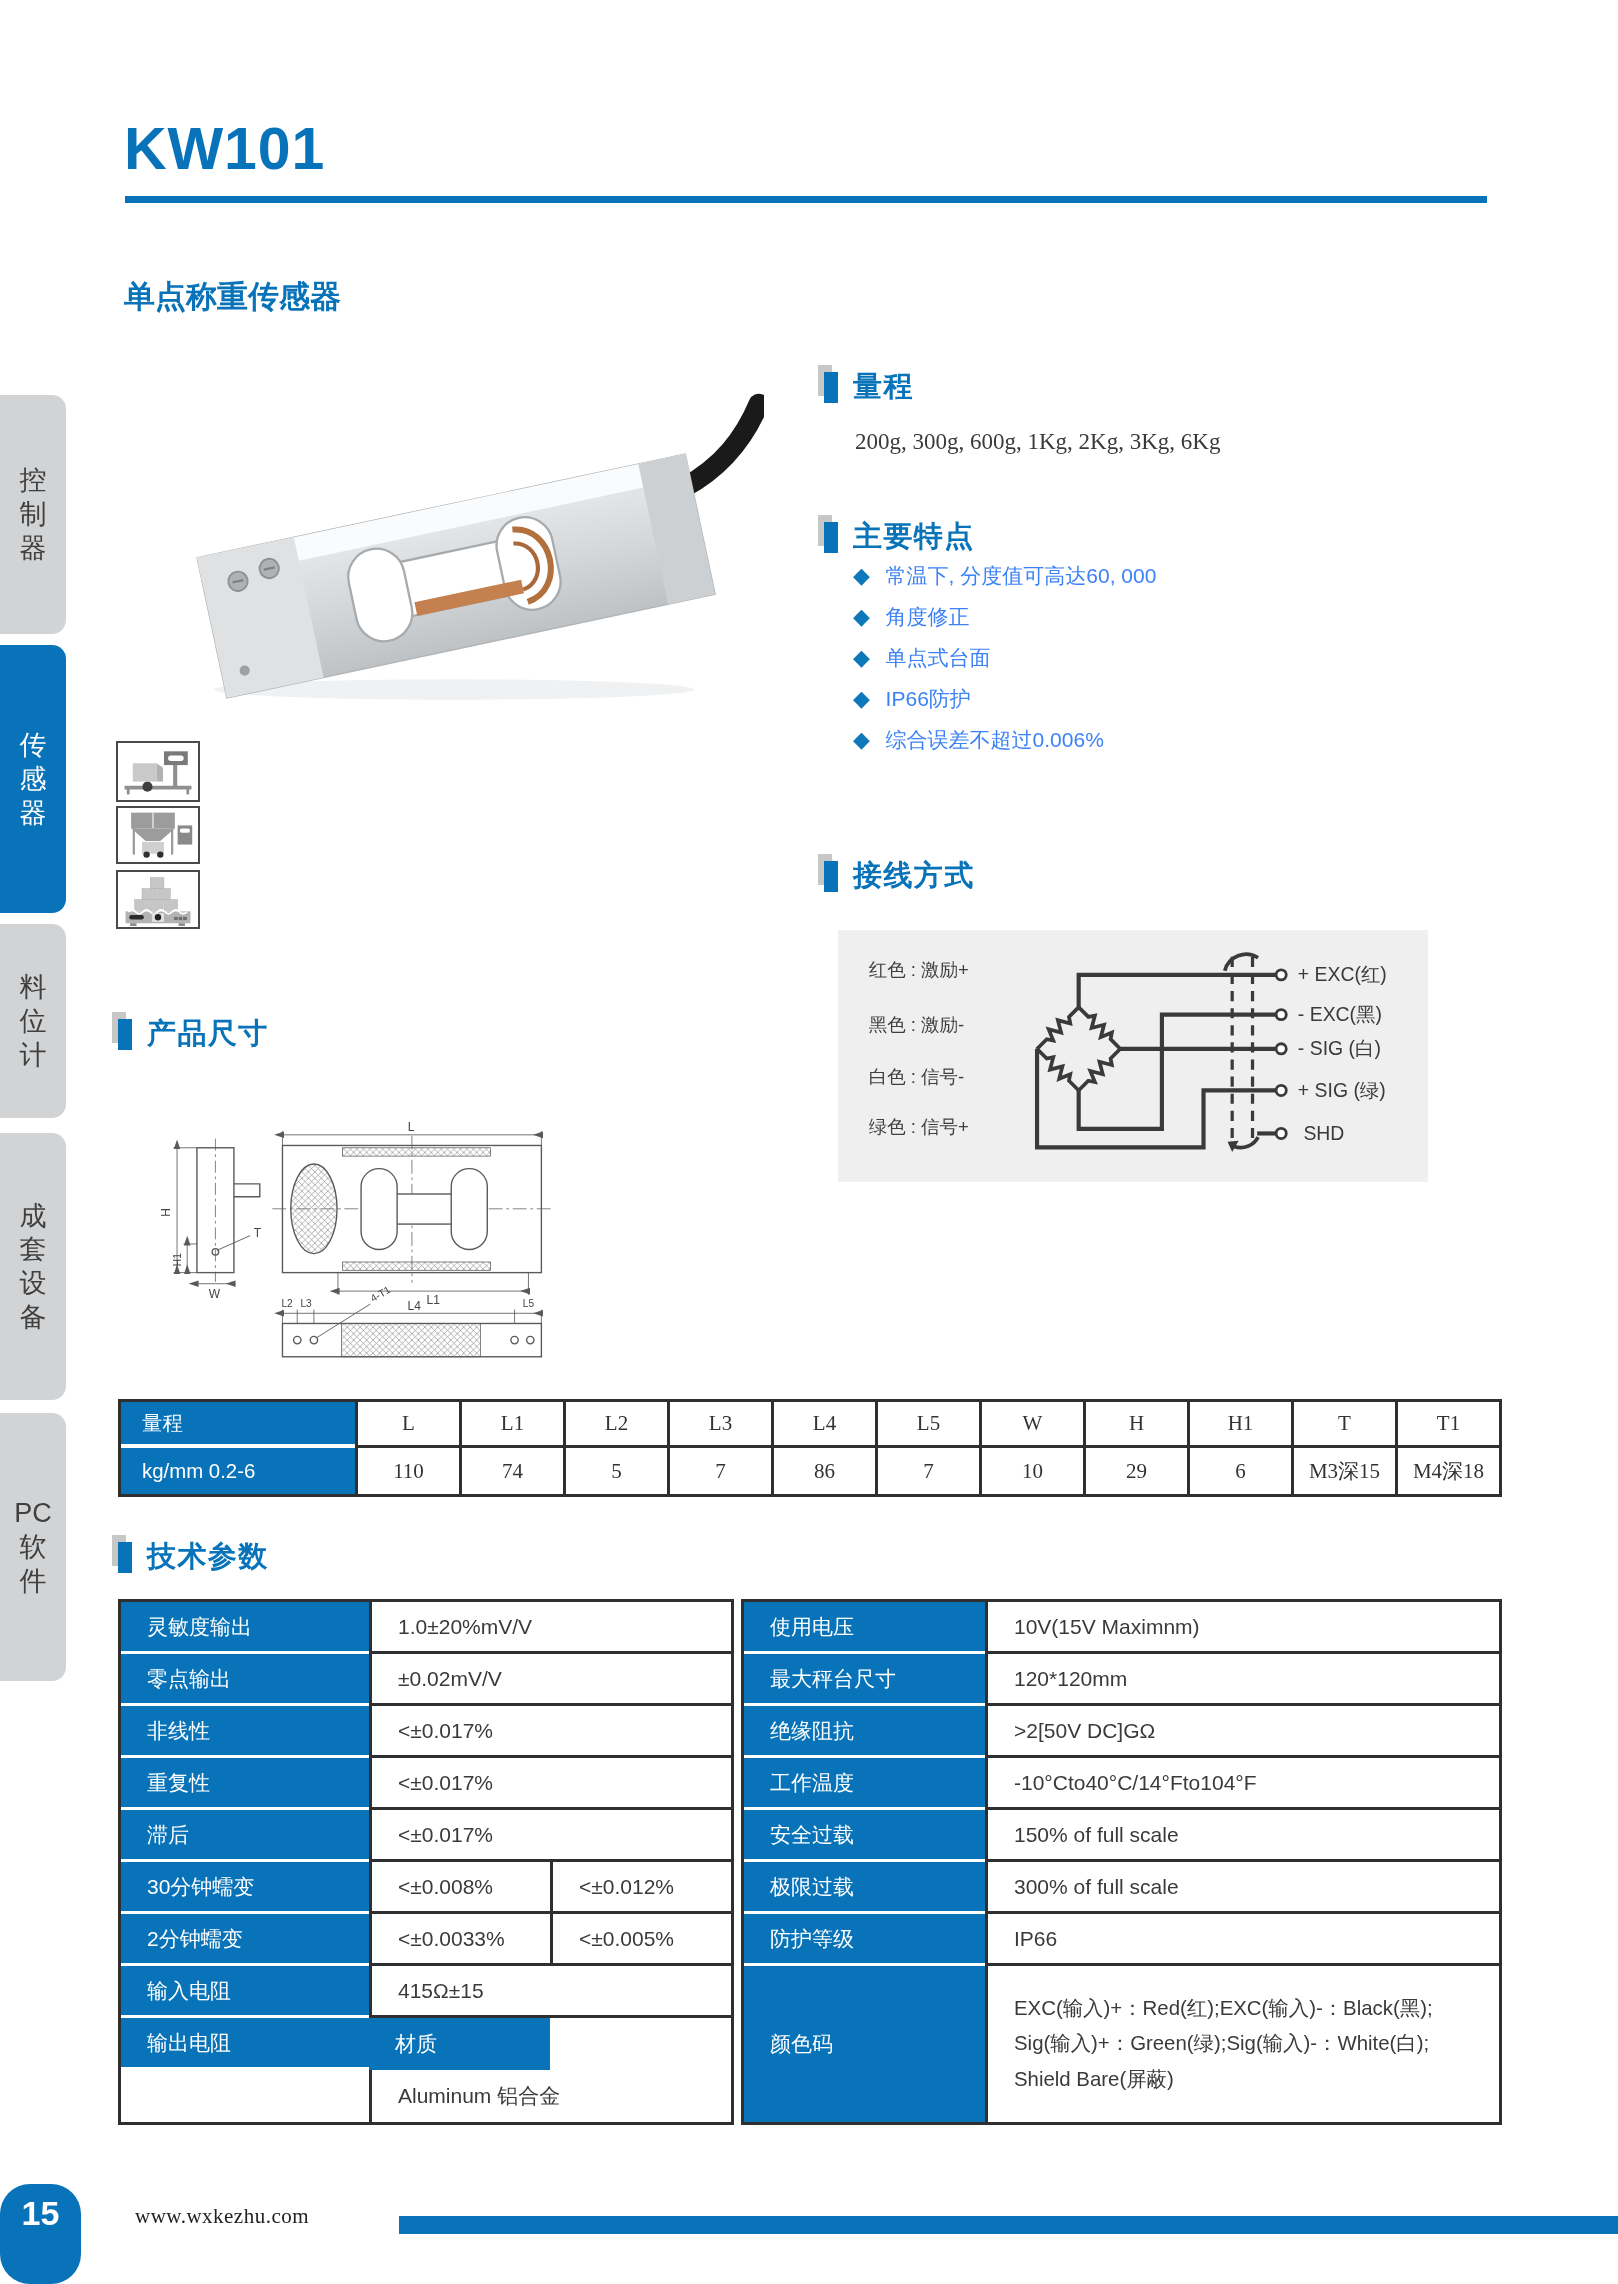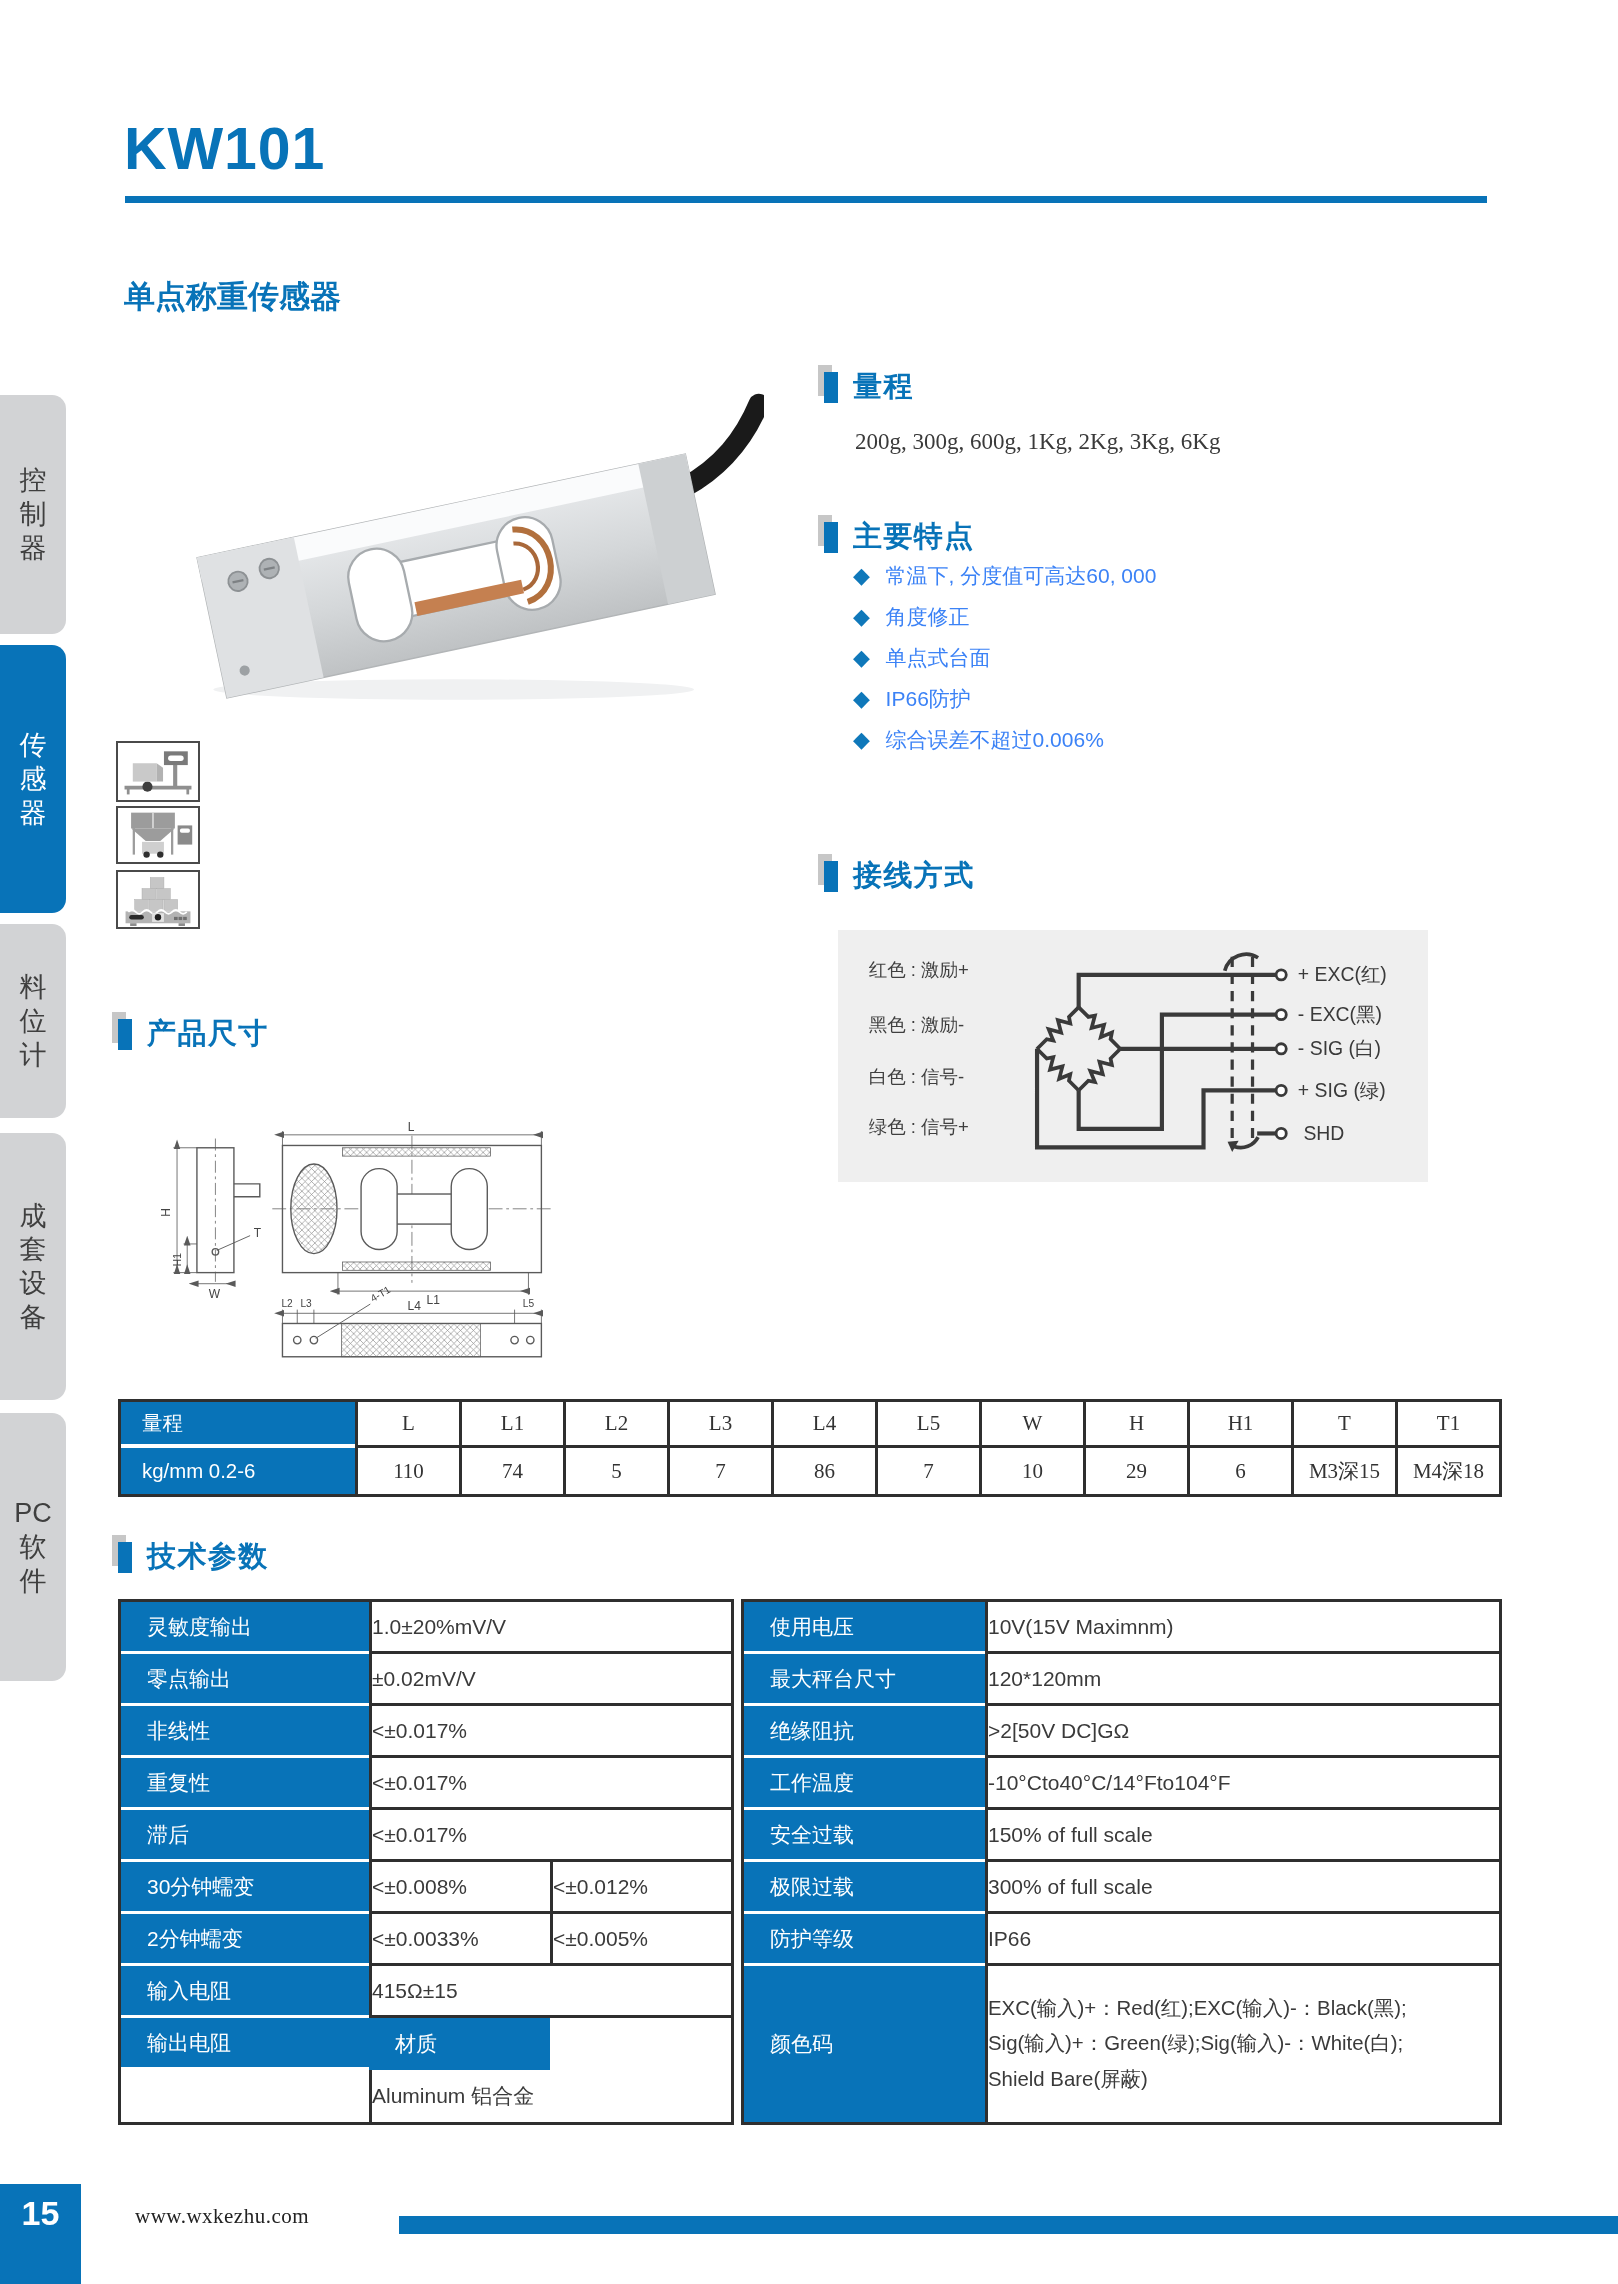--- a/index.html
+++ b/index.html
@@ -50,28 +50,28 @@
   .dims .blue { background:#0873b8; color:#ffffff; justify-content:flex-start; padding-left:21px;
                 font-family:"Liberation Sans", sans-serif; font-size:20.4px; border-left:none; }
   .dims .bh { border-bottom:4.6px solid #ffffff; }
 
   
   .spec { position:absolute; top:1599px; display:grid; border:3.7px solid #2f2f2f; background:#fff; }
   .spec-left  { left:118px;  width:616px; grid-template-columns:248px 1fr 1fr; grid-auto-rows:52px; }
   .spec-right { left:741px; width:761px; grid-template-columns:241px 1fr; grid-template-rows:repeat(7,52px) 156px; }
   .spec .lbl { background:#0873b8; color:#ffffff; display:flex; align-items:center;
                padding-left:26px; font-size:21px; border-bottom:3.2px solid #ffffff; }
-  .spec .val { display:flex; align-items:center; font-size:21px; color:#3a3a3a;
+  .spec .val { display:flex; align-items:center; padding-left:26px; font-size:21px; color:#3a3a3a;
                border-left:3.2px solid #2f2f2f; border-bottom:3.2px solid #2f2f2f; }
   .spec .span2 { grid-column:2/4; }
   .spec .nb { border-bottom:none; }
   .spec .multiline { white-space:pre-line; line-height:1.72; font-size:20.4px; padding-right:14px; }
 
   
-  .page-num-box { position:absolute; left:0; top:2184px; width:81px; height:100px; background:#0873b8; }
+  .page-num-box { position:absolute; left:0; top:2184px; width:81px; height:100px; background:#0873b8;border-radius:30px; }
   .page-num-box .num { display:block; text-align:center; margin-top:10.2px; color:#ffffff;
                        font-size:34px; font-weight:bold; }
   .site { position:absolute; left:135px; top:2204px; font-size:21px; color:#222;
           font-family:"Liberation Serif", serif; letter-spacing:0.5px; }
   .foot-bar { position:absolute; left:399px; top:2216px; width:1220px; height:17.6px; background:#0873b8; }
 
   svg text { font-family:"Liberation Sans", sans-serif; }
   svg .dimtxt { font-family:"Liberation Serif", serif; }
 </style>
 </head>

